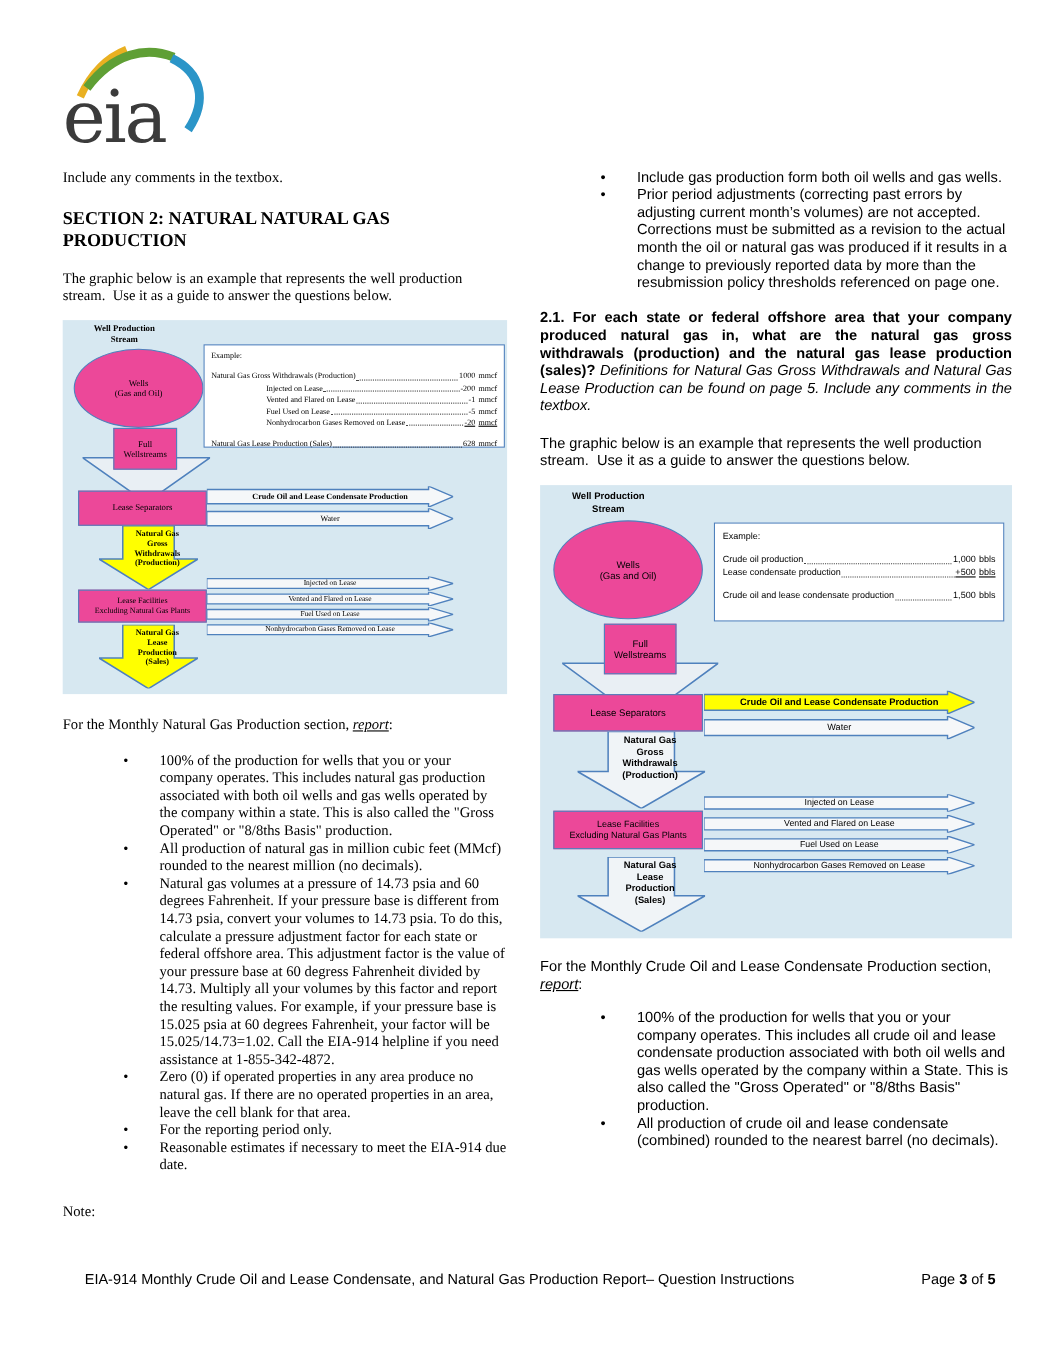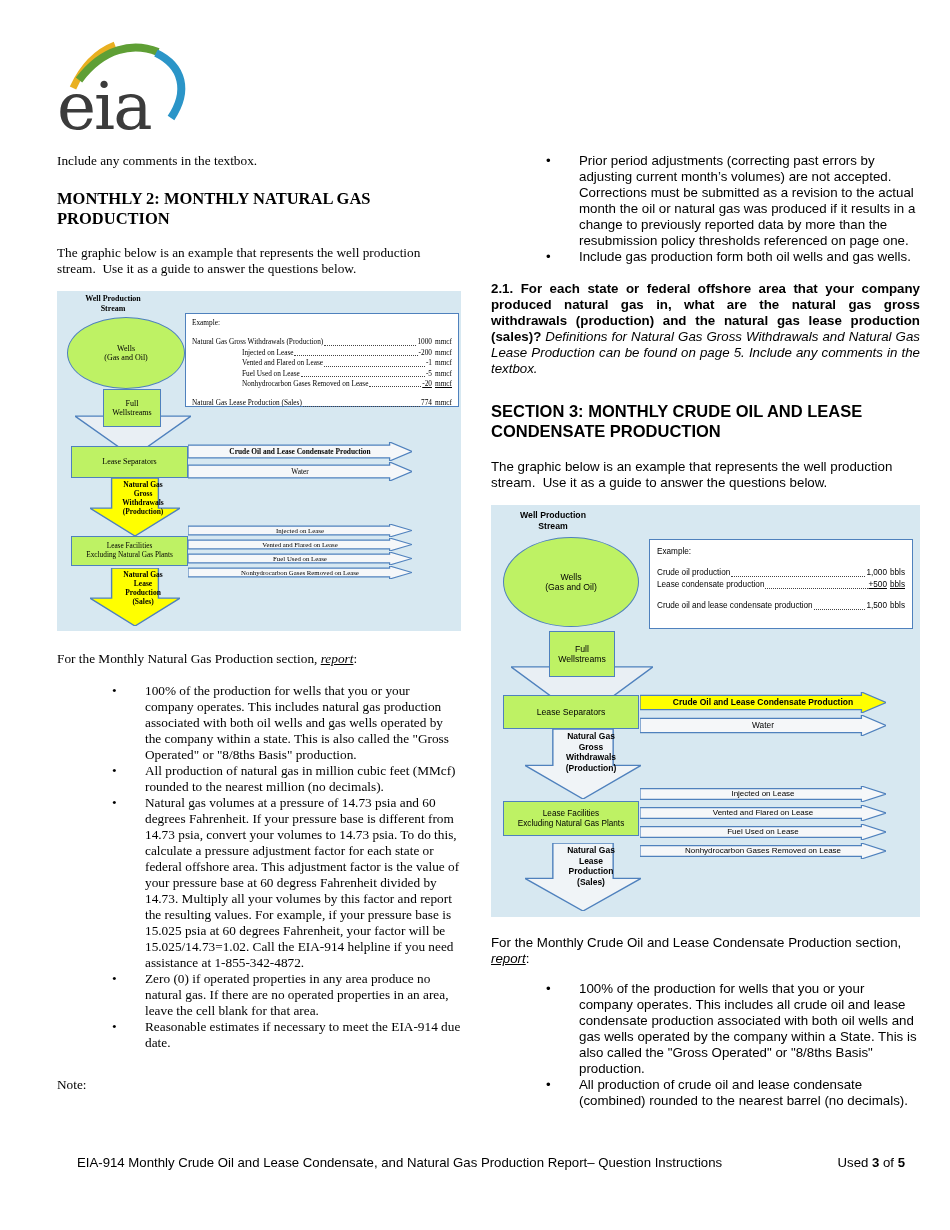--- a/index.html
+++ b/index.html
@@ -29,21 +29,21 @@
   
   .footer{position:absolute;top:1155px;left:77px;right:45px;display:flex;justify-content:space-between;font-size:13.2px;}
   .footer .bold{font-weight:bold;}
   .pg{white-space:pre;}
   
   .diag{position:relative;background:#d7e8f1;margin-top:14px;}
   .d1{width:404px;height:340px;font-size:8px;line-height:9.5px;}
   .d2{width:429px;height:412px;font-size:8.7px;line-height:10.5px;}
   .abs{position:absolute;}
   .d-title{font-weight:bold;text-align:center;white-space:pre-line;}
-  .shape{background:#bef264;border:1.5px solid #4f81bd;display:flex;align-items:center;justify-content:center;
+  .shape{background:#ec4899;border:1.5px solid #4f81bd;display:flex;align-items:center;justify-content:center;
          text-align:center;white-space:pre-line;box-sizing:border-box;}
   .ellipse{border-radius:50%;}
   .exbox{background:#fff;border:1.5px solid #4f81bd;box-sizing:border-box;}
   .ex-title{margin-bottom:9px;}
   .ex-row{display:flex;align-items:flex-end;}
   .ex-leader{flex:1;border-bottom:1px dotted #444;margin:0 1px 2px 1px;min-width:6px;}
   .ex-unit{text-align:left;padding-left:3px;}
   .ind{margin-left:50px;}
   .gap-top{margin-top:9px;}
   .und{text-decoration:underline;}
@@ -64,21 +64,21 @@
       <path d="M99,17 C126,30 132,55 114,82" stroke="#2b95c8" stroke-width="8" fill="none"></path>
       <text x="0" y="93" font-family="DejaVu Serif, serif" font-size="66" fill="#3b3b3b" letter-spacing="-2">eia</text>
     </svg>
   </div>
 
   <div class="columns">
 
     <div class="col-l">
       <p class="note-line">Include any comments in the textbox.</p>
 
-      <h2>MONTHLY 2: MONTHLY NATURAL GAS
+      <h2>SECTION 2: NATURAL NATURAL GAS
 PRODUCTION</h2>
 
       <p class="intro">The graphic below is an example that represents the well production stream.  Use it as a guide to answer the questions below.</p>
 
       <div class="diag d1">
         <div class="abs d-title" style="left:6px;top:3px;width:100px;">Well Production
 Stream</div>
 
         <div class="abs shape ellipse" style="left:10px;top:26px;width:118px;height:72px;">Wells
 (Gas and Oil)</div>
@@ -111,21 +111,21 @@
           </div>
           <div class="ex-row ind">
             <span>Nonhydrocarbon Gases Removed on Lease</span>
               <span class="ex-leader"></span>
               <span class="und">-20</span>
               <span class="ex-unit und">mmcf</span>
           </div>
           <div class="ex-row gap-top">
             <span>Natural Gas Lease Production (Sales)</span>
               <span class="ex-leader"></span>
-              <span>774</span>
+              <span>628</span>
               <span class="ex-unit">mmcf</span>
           </div>
         </div>
 
         <div class="abs" style="left:18px;top:100px;width:116px;height:66px;">
           <svg class="svg-fill" viewBox="0 0 100 100" preserveAspectRatio="none">
               <polygon points="30,0 70,0 70,38 100,38 50,100 0,38 30,38" fill="#e9eff4" stroke="#4f81bd" stroke-width="1.4" vector-effect="non-scaling-stroke"></polygon>
             </svg>
         </div>
         <div class="abs shape" style="left:46px;top:98px;width:58px;height:38px;border-width:1.2px;">Full
@@ -195,36 +195,35 @@
         </div>
       </div>
 
       <p class="report-line"><span>For the Monthly Natural Gas Production section, </span><span class="emph">report</span><span>:</span></p>
 
       <ul class="blt">
         <li>100% of the production for wells that you or your company operates. This includes natural gas production associated with both oil wells and gas wells operated by the company within a state. This is also called the "Gross Operated" or "8/8ths Basis" production.</li>
         <li>All production of natural gas in million cubic feet (MMcf) rounded to the nearest million (no decimals).</li>
         <li>Natural gas volumes at a pressure of 14.73 psia and 60 degrees Fahrenheit. If your pressure base is different from 14.73 psia, convert your volumes to 14.73 psia. To do this, calculate a pressure adjustment factor for each state or federal offshore area. This adjustment factor is the value of your pressure base at 60 degress Fahrenheit divided by 14.73. Multiply all your volumes by this factor and report the resulting values. For example, if your pressure base is 15.025 psia at 60 degrees Fahrenheit, your factor will be 15.025/14.73=1.02. Call the EIA-914 helpline if you need assistance at 1-855-342-4872.</li>
         <li>Zero (0) if operated properties in any area produce no natural gas. If there are no operated properties in an area, leave the cell blank for that area.</li>
+        <li>For the reporting period only.</li>
         <li>Reasonable estimates if necessary to meet the EIA-914 due date.</li>
       </ul>
 
       <p class="note-label">Note:</p>
     </div>
 
     <div class="col-r">
       <ul class="blt" style="margin-top:8px;">
+        <li>Include gas production form both oil wells and gas wells.</li>
         <li>Prior period adjustments (correcting past errors by adjusting current month’s volumes) are not accepted. Corrections must be submitted as a revision to the actual month the oil or natural gas was produced if it results in a change to previously reported data by more than the resubmission policy thresholds referenced on page one.</li>
-        <li>Include gas production form both oil wells and gas wells.</li>
       </ul>
 
       <p class="q21"><span class="b">2.1. For each state or federal offshore area that your company produced natural gas in, what are the natural gas gross withdrawals (production) and the natural gas lease production (sales)? </span><span class="i">Definitions for Natural Gas Gross Withdrawals and Natural Gas Lease Production can be found on page 5. Include any comments in the textbox.</span></p>
 
-      <h2 style="margin-top:24px;">SECTION 3: MONTHLY CRUDE OIL AND LEASE
-CONDENSATE PRODUCTION</h2>
 
       <p class="intro" style="margin-top:18px;">The graphic below is an example that represents the well production stream.  Use it as a guide to answer the questions below.</p>
 
       <div class="diag d2">
         <div class="abs d-title" style="left:10px;top:5px;width:104px;font-size:8.7px;">Well Production
 Stream</div>
 
         <div class="abs shape ellipse" style="left:12px;top:32px;width:136px;height:90px;">Wells
 (Gas and Oil)</div>
 
@@ -326,16 +325,16 @@
 
       <ul class="blt" style="margin-top:14px;">
         <li>100% of the production for wells that you or your company operates. This includes all crude oil and lease condensate production associated with both oil wells and gas wells operated by the company within a State. This is also called the "Gross Operated" or "8/8ths Basis" production.</li>
         <li>All production of crude oil and lease condensate (combined) rounded to the nearest barrel (no decimals).</li>
       </ul>
     </div>
   </div>
 
   <div class="footer">
     <span>EIA-914 Monthly Crude Oil and Lease Condensate, and Natural Gas Production Report– Question Instructions</span>
-    <span class="pg"><span>Used </span><span class="bold">3</span><span> of </span><span class="bold">5</span></span>
+    <span class="pg"><span>Page </span><span class="bold">3</span><span> of </span><span class="bold">5</span></span>
   </div>
 
 </div>
 
 </body></html>

